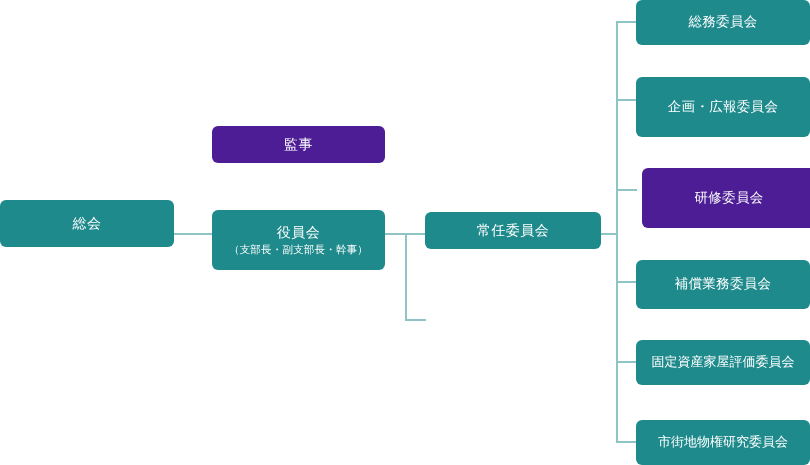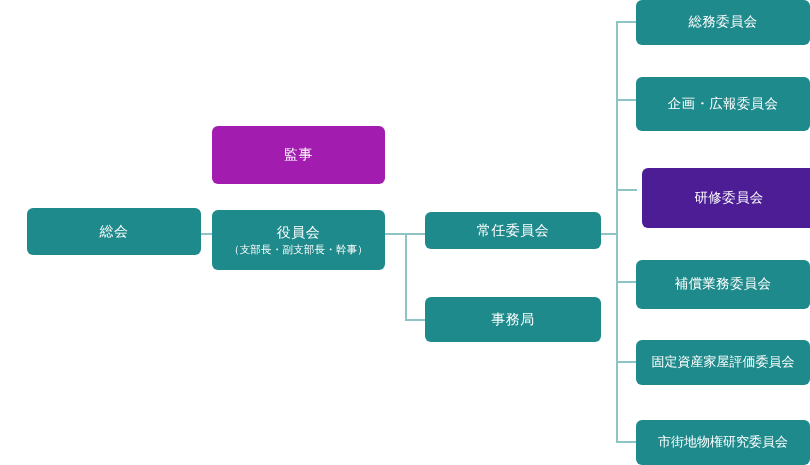--- a/index.html
+++ b/index.html
@@ -79,46 +79,43 @@
         <line x1="617" y1="22" x2="617" y2="442"></line>
         <line x1="617" y1="22" x2="636" y2="22"></line>
         <line x1="617" y1="100" x2="636" y2="100"></line>
         <line x1="617" y1="190" x2="636" y2="190"></line>
         <line x1="617" y1="282" x2="636" y2="282"></line>
         <line x1="617" y1="362" x2="636" y2="362"></line>
         <line x1="617" y1="442" x2="636" y2="442"></line>
       </g>
   </svg>
 
-  <div class="node" style="left: 0px; top: 208px; width: 174px; height: 47px; background: rgb(31, 138, 140); color: rgb(255, 255, 255); margin-left: 27px;">
+  <div class="node" style="left: 0px; top: 200px; width: 174px; height: 47px; background: rgb(31, 138, 140); color: rgb(255, 255, 255);">
     <span class="title">総会</span>
   </div>
 
-  <div class="node" style="left: 212px; top: 126px; width: 173px; height: 58px; background: #a21caf; color: rgb(255, 255, 255);">
+  <div class="node" style="left: 212px; top: 126px; width: 173px; height: 37px; background: #4c1d95; color: rgb(255, 255, 255);">
     <span class="title">監事</span>
   </div>
 
   <div class="node" style="left: 212px; top: 210px; width: 173px; height: 60px; background: rgb(31, 138, 140); color: rgb(255, 255, 255);">
     <span class="title">役員会</span>
     <span class="subtitle">（支部長・副支部長・幹事）</span>
   </div>
 
   <div class="node" style="left: 425px; top: 212px; width: 176px; height: 37px; background: rgb(31, 138, 140); color: rgb(255, 255, 255);">
     <span class="title">常任委員会</span>
   </div>
 
-  <div class="node" style="left: 425px; top: 297px; width: 176px; height: 45px; background: rgb(31, 138, 140); color: rgb(255, 255, 255);">
-    <span class="title">事務局</span>
-  </div>
 
   <div id="committee-host">
       <div class="node committee" style="left: 636px; top: 0px; width: 174px; height: 45px; background: rgb(31, 138, 140);">
         <span class="title">総務委員会</span>
       </div>
-      <div class="node committee" style="left: 636px; top: 77px; width: 174px; height: 54px; background: rgb(31, 138, 140);">
+      <div class="node committee" style="left: 636px; top: 77px; width: 174px; height: 60px; background: rgb(31, 138, 140);">
         <span class="title">企画・広報委員会</span>
       </div>
       <div class="node committee" style="left: 642px; top: 168px; width: 174px; height: 60px; background: #4c1d95;">
         <span class="title">研修委員会</span>
       </div>
       <div class="node committee" style="left: 636px; top: 260px; width: 174px; height: 49px; background: rgb(31, 138, 140);">
         <span class="title">補償業務委員会</span>
       </div>
       <div class="node committee long" style="left: 636px; top: 340px; width: 174px; height: 45px; background: rgb(31, 138, 140);">
         <span class="title">固定資産家屋評価委員会</span>

